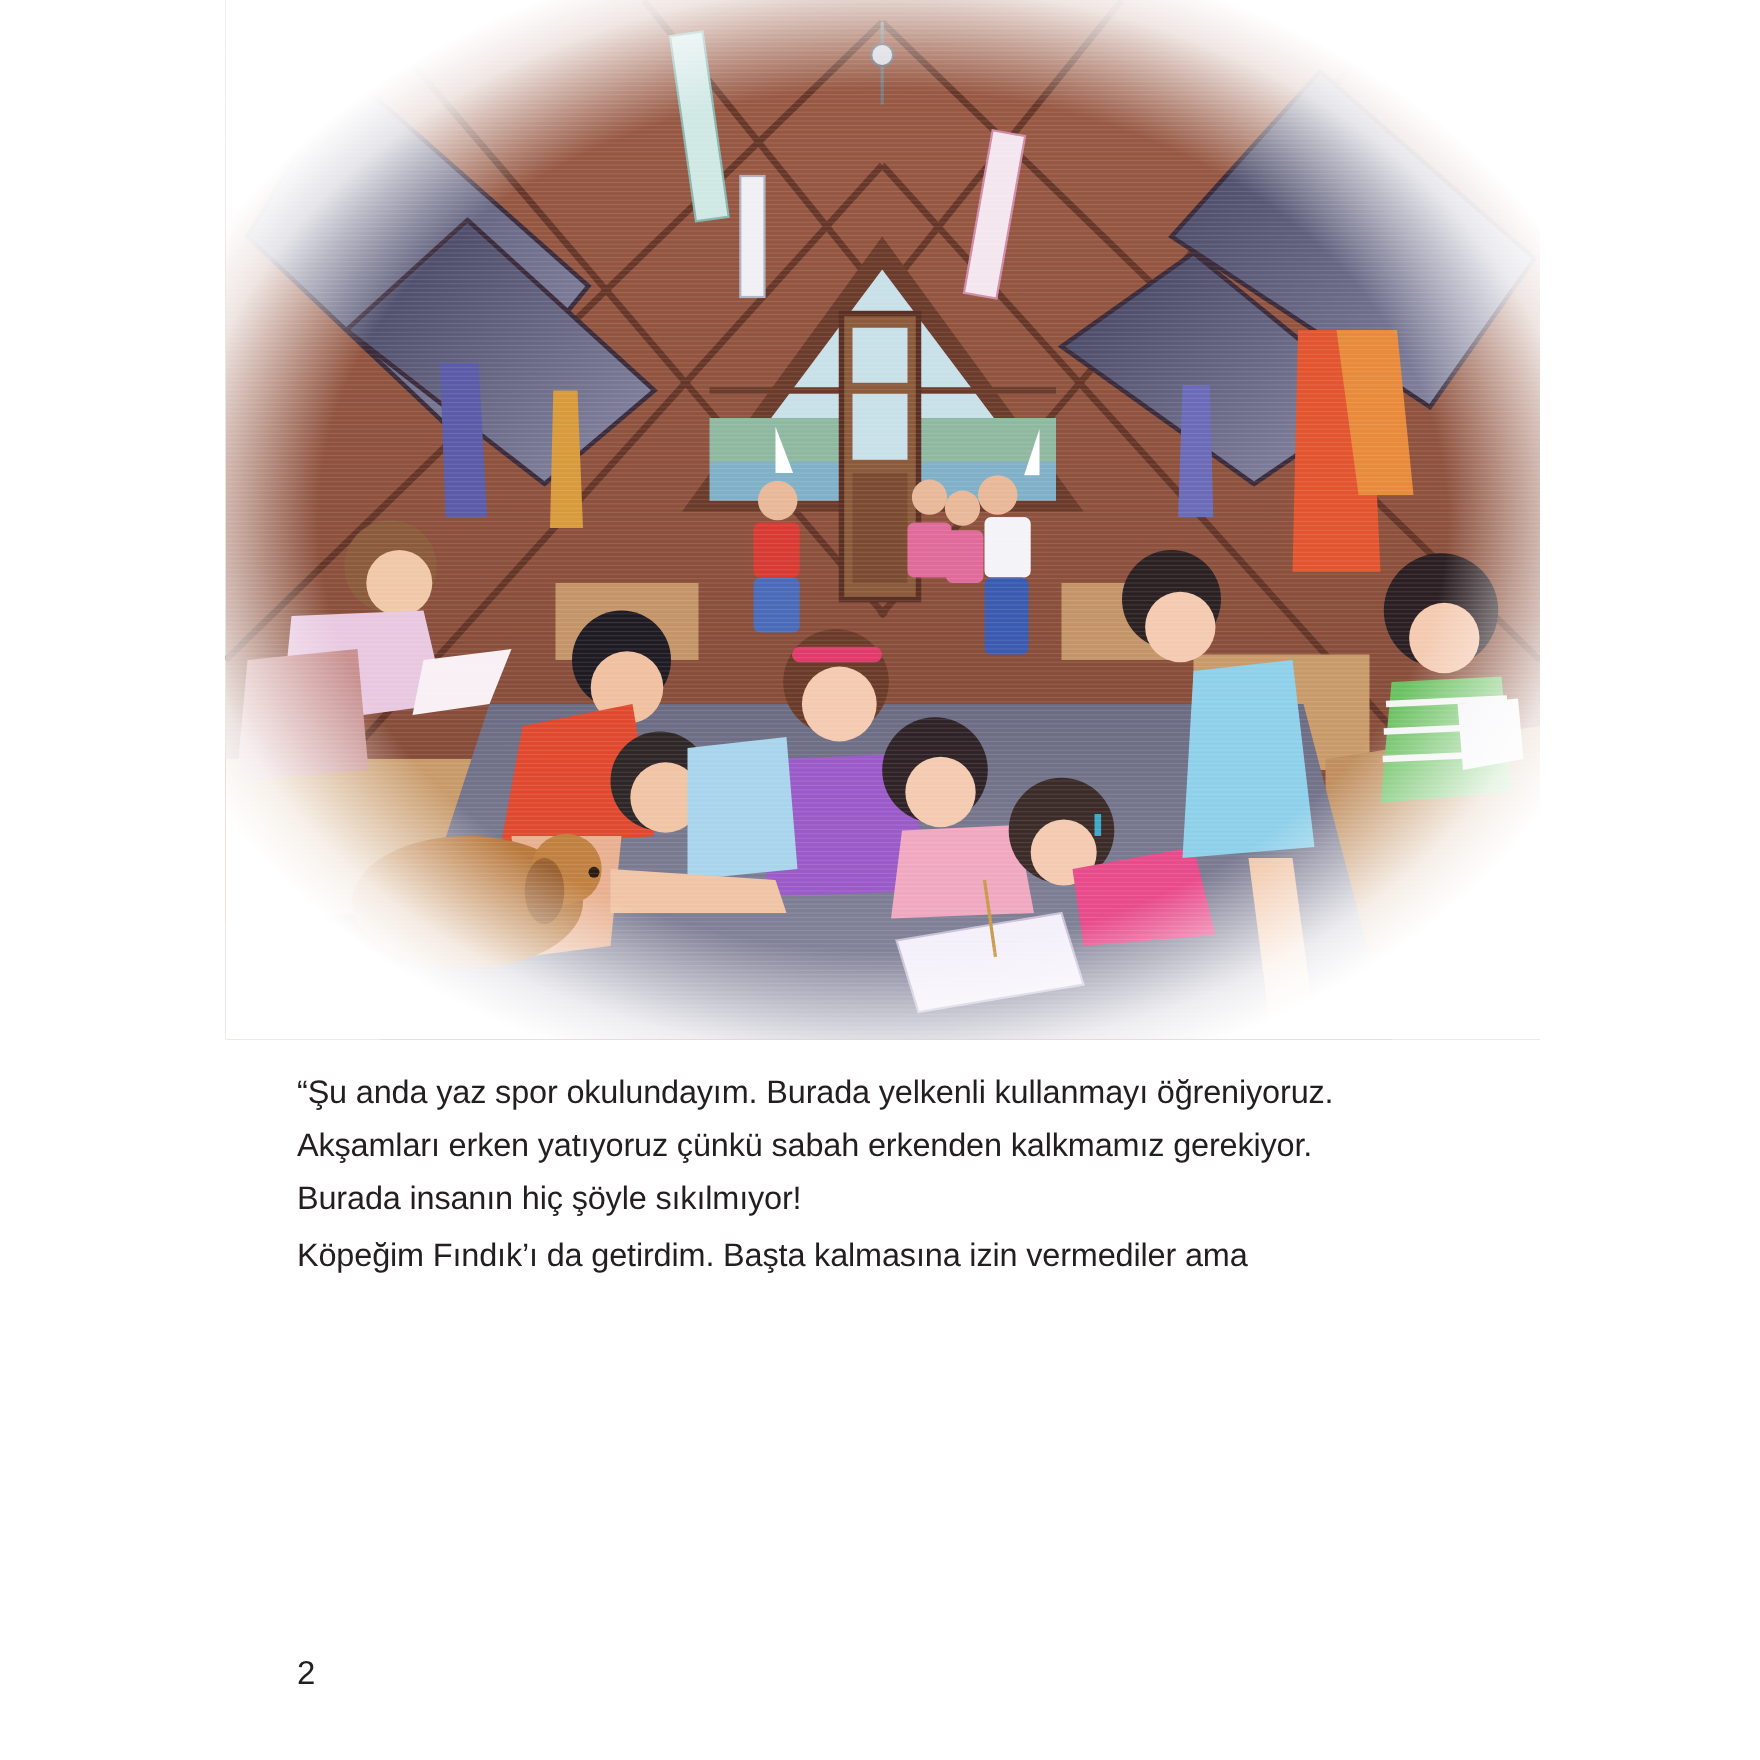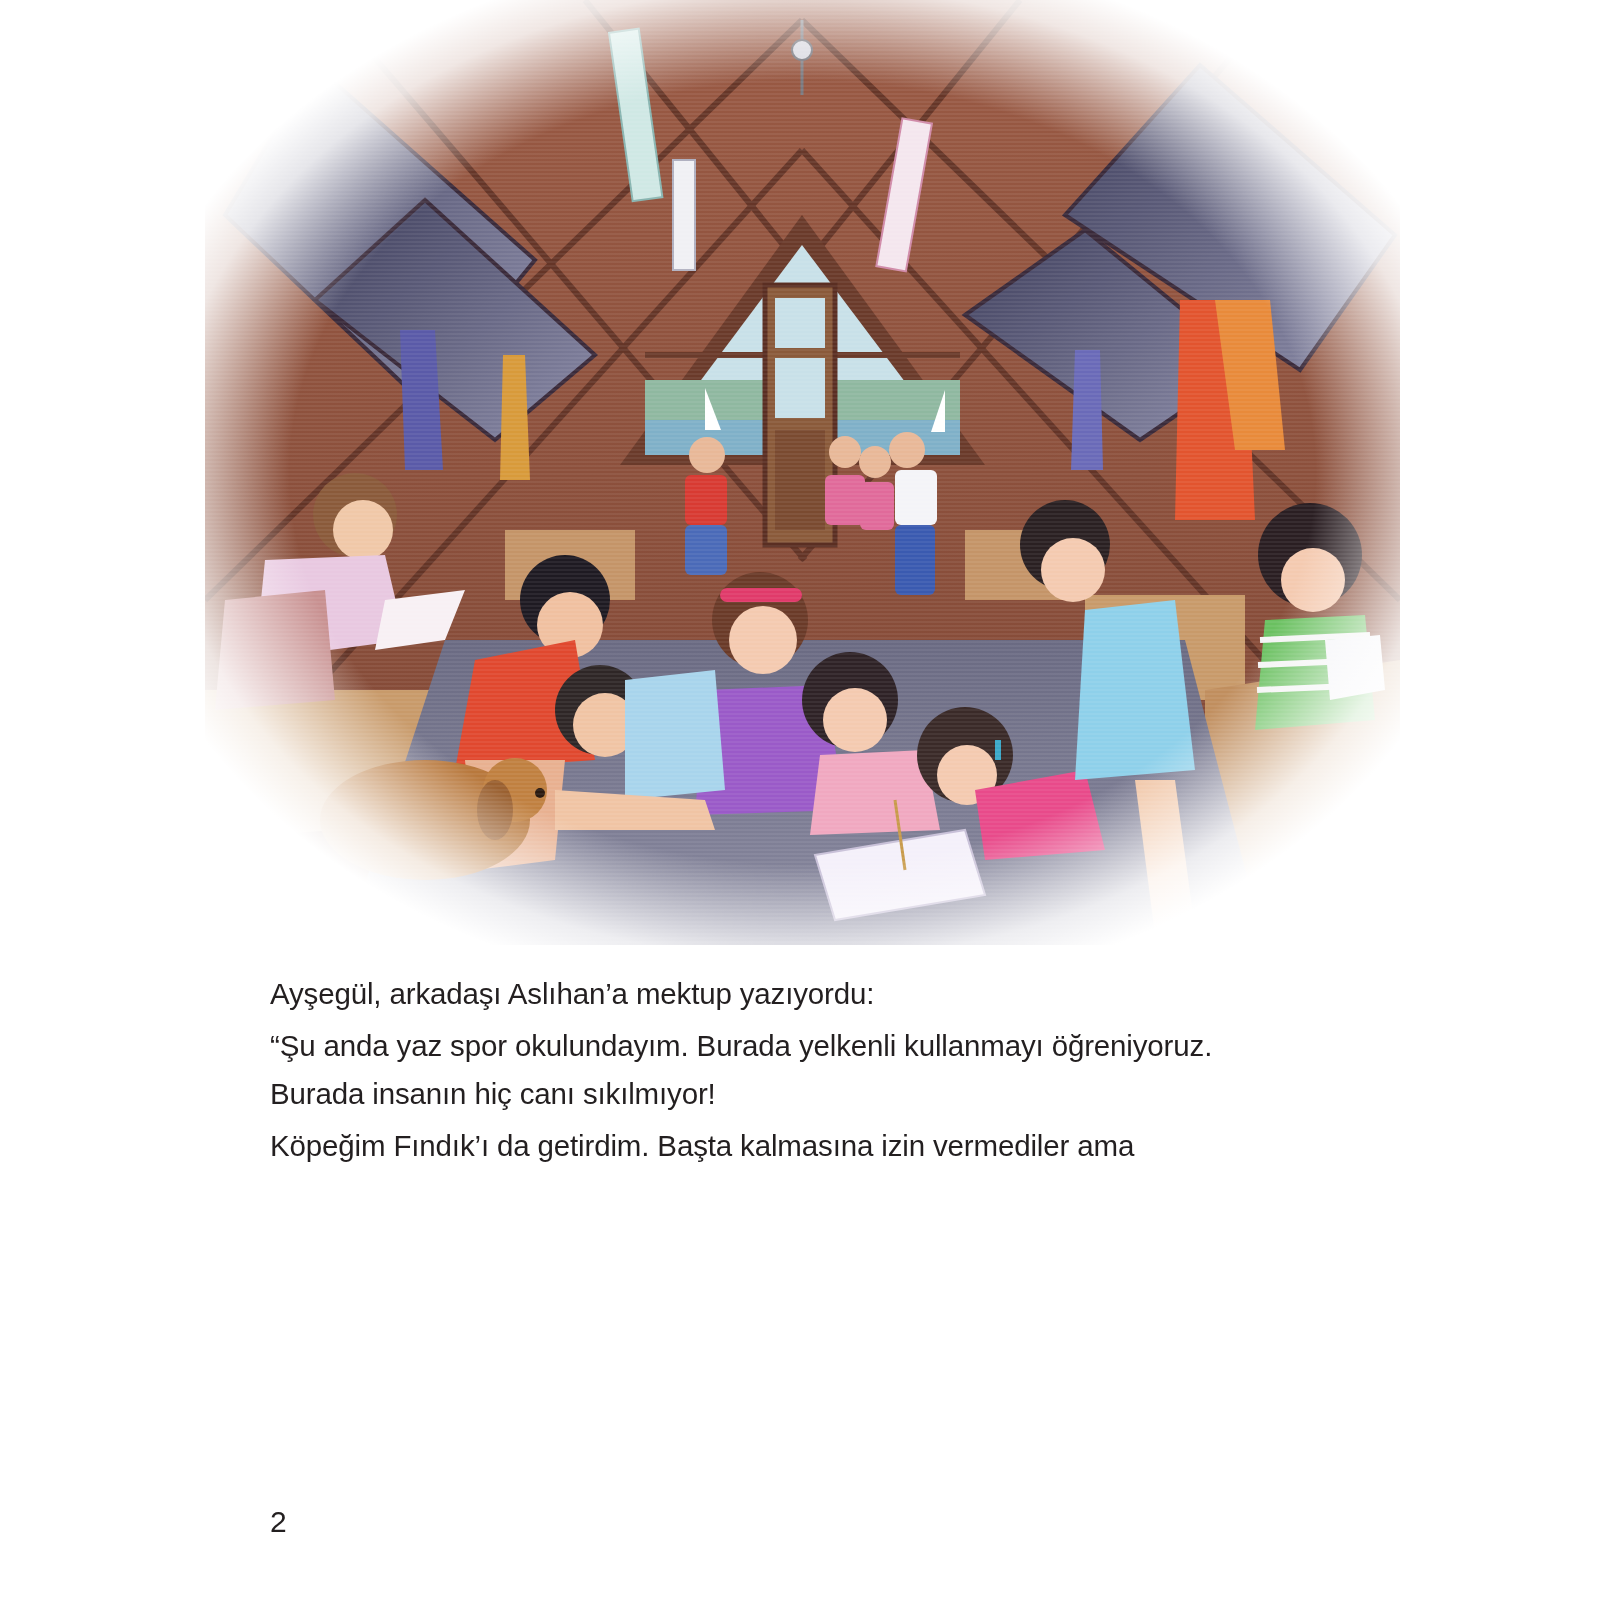--- a/index.html
+++ b/index.html
@@ -194,25 +194,23 @@
         <polygon points="1120,640 1175,635 1180,690 1125,700" fill="#f4f4f8"></polygon>
       </g>
 
       <rect x="0" y="0" width="1195" height="945" fill="url(#texture)"></rect>
     </svg>
     <div class="vignette"></div>
   </div>
 
   <div class="text-block">
     <p class="para">
-      <span class="line">Ayşegül, arkadaşı Aslıhan’a mektup yazıyordu:</span>
-    </p>
-    <p class="para">
       <span class="line">“Şu anda yaz spor okulundayım. Burada yelkenli kullanmayı öğreniyoruz.</span>
-      <span class="line">Burada insanın hiç canı sıkılmıyor!</span>
+      <span class="line">Akşamları erken yatıyoruz çünkü sabah erkenden kalkmamız gerekiyor.</span>
+      <span class="line">Burada insanın hiç şöyle sıkılmıyor!</span>
     </p>
     <p class="para">
       <span class="line">Köpeğim Fındık’ı da getirdim. Başta kalmasına izin vermediler ama</span>
     </p>
   </div>
 
   <div class="page-number">2</div>
 </div>
 
 </body></html>

